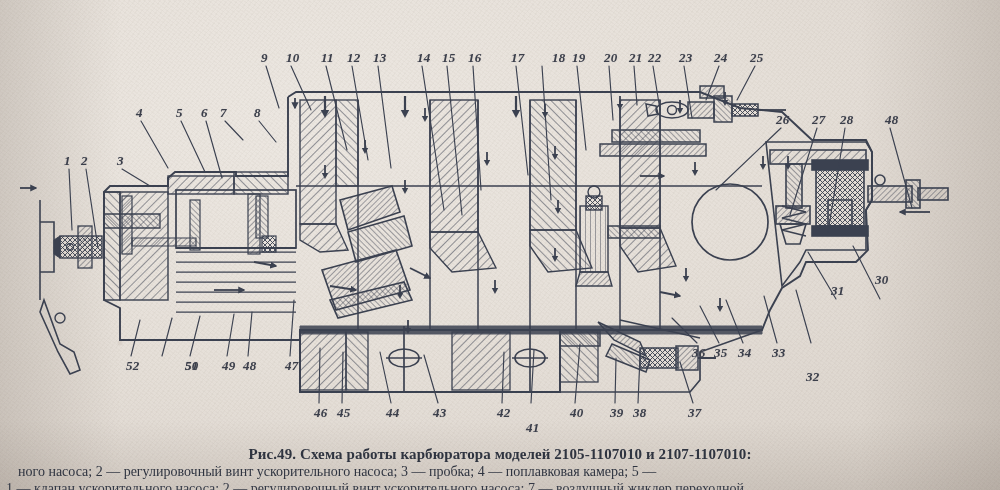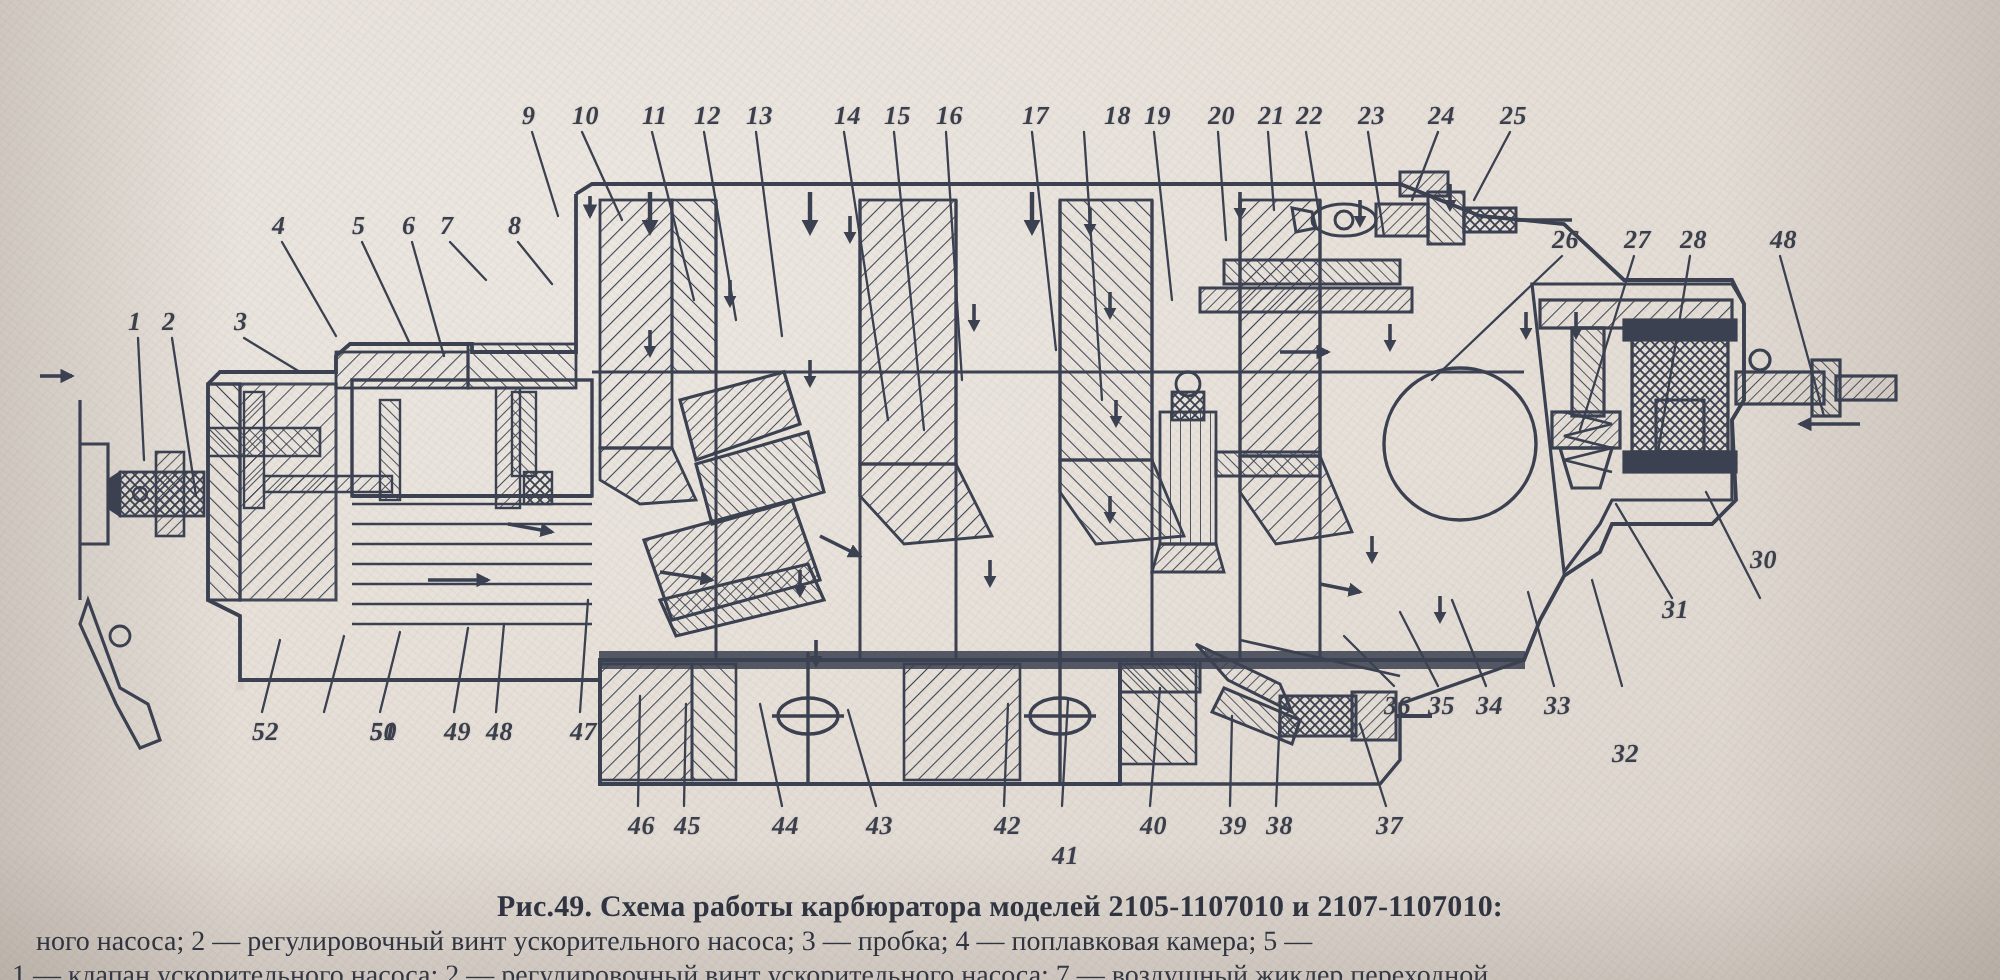--- a/index.html
+++ b/index.html
@@ -388,21 +388,21 @@
     <div class="lbl" style="left: 201px; top: 105px;">6</div>
     <div class="lbl" style="left: 220px; top: 105px;">7</div>
     <div class="lbl" style="left: 254px; top: 105px;">8</div>
     <div class="lbl" style="left: 64px; top: 153px;">1</div>
     <div class="lbl" style="left: 81px; top: 153px;">2</div>
     <div class="lbl" style="left: 117px; top: 153px;">3</div>
     <div class="lbl" style="left: 776px; top: 112px;">26</div>
     <div class="lbl" style="left: 812px; top: 112px;">27</div>
     <div class="lbl" style="left: 840px; top: 112px;">28</div>
     <div class="lbl" style="left: 885px; top: 112px;">48</div>
-    <div class="lbl" style="left: 831px; top: 297px;">31</div>
+    <div class="lbl" style="left: 831px; top: 283px;">31</div>
     <div class="lbl" style="left: 875px; top: 272px;">30</div>
     <div class="lbl" style="left: 692px; top: 345px;">36</div>
     <div class="lbl" style="left: 714px; top: 345px;">35</div>
     <div class="lbl" style="left: 738px; top: 345px;">34</div>
     <div class="lbl" style="left: 772px; top: 345px;">33</div>
     <div class="lbl" style="left: 806px; top: 345px; margin-top: 24px;">32</div>
     <div class="lbl" style="left: 314px; top: 405px;">46</div>
     <div class="lbl" style="left: 337px; top: 405px;">45</div>
     <div class="lbl" style="left: 386px; top: 405px;">44</div>
     <div class="lbl" style="left: 433px; top: 405px;">43</div>

